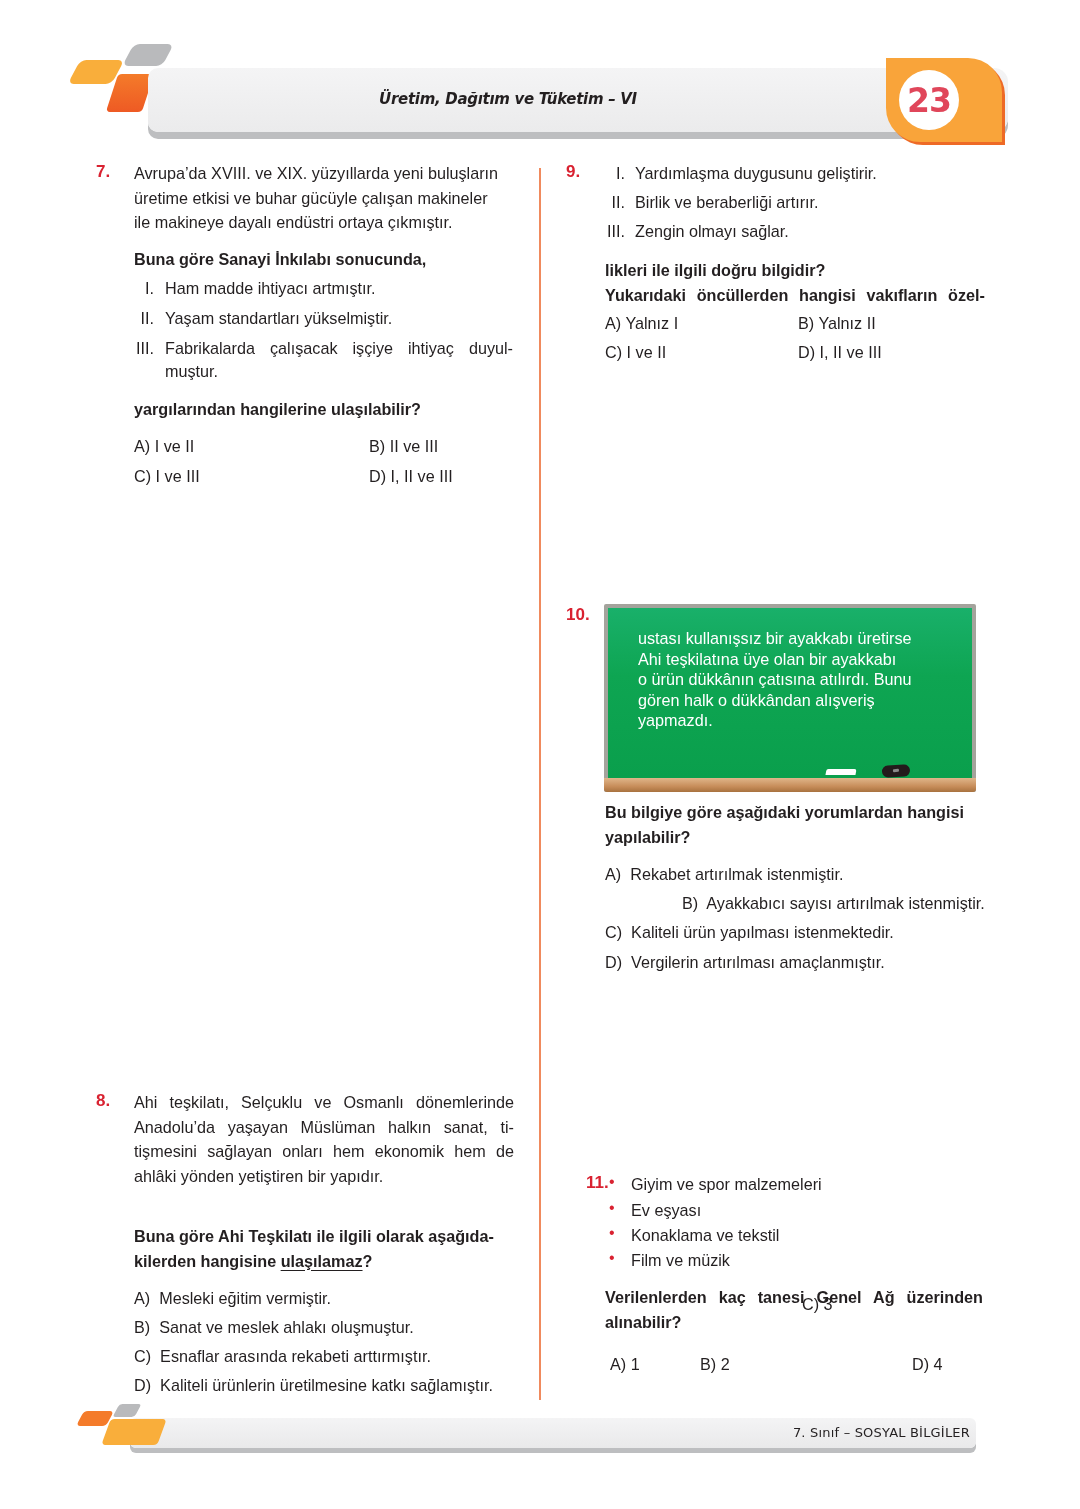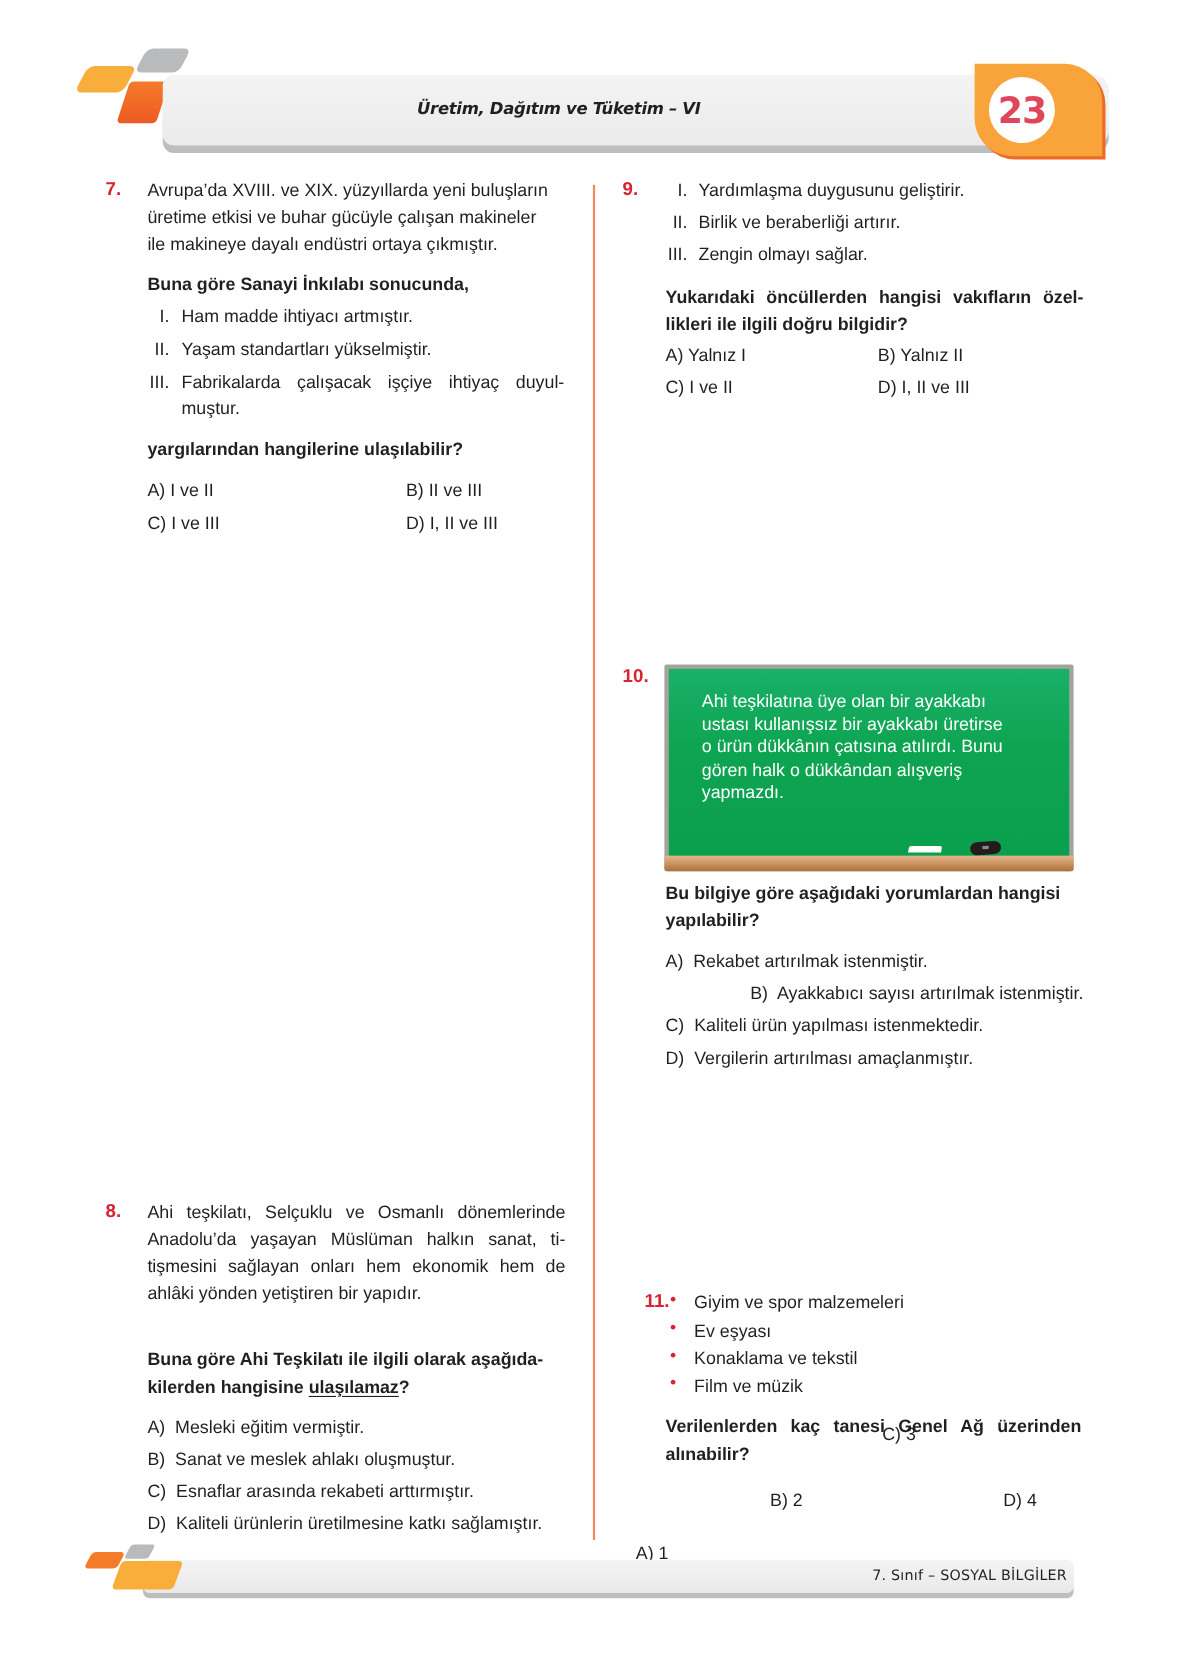--- a/index.html
+++ b/index.html
@@ -124,39 +124,39 @@
 
 <div>
   <span class="qnum" style="left:566px; top:162px;">9.</span>
   <span class="q roman" style="left:601px; top:161px;">I.</span>
   <span class="q" style="left:635px; top:161px;">Yardımlaşma duygusunu geliştirir.</span>
   <span class="q roman" style="left:601px; top:190px;">II.</span>
   <span class="q" style="left:635px; top:190px;">Birlik ve beraberliği artırır.</span>
   <span class="q roman" style="left:601px; top:219px;">III.</span>
   <span class="q" style="left:635px; top:219px;">Zengin olmayı sağlar.</span>
   <div class="q bold" style="left:605px; top:258px; width:380px;">
+    <span class="line">likleri ile ilgili doğru bilgidir?</span>
     <span class="line justify" style="text-align-last:justify;">Yukarıdaki öncüllerden hangisi vakıfların özel-</span>
-    <span class="line">likleri ile ilgili doğru bilgidir?</span>
   </div>
   <span class="q opt" style="left:605px; top:311px;">A) Yalnız I</span>
   <span class="q opt" style="left:798px; top:311px;">B) Yalnız II</span>
   <span class="q opt" style="left:605px; top:340px;">C) I ve II</span>
   <span class="q opt" style="left:798px; top:340px;">D) I, II ve III</span>
 </div>
 
 <div>
   <span class="qnum" style="left:566px; top:605px;">10.</span>
   <div class="board">
     <div class="board-green"></div>
     <div class="board-ledge"></div>
     <div class="chalk"></div>
     <div class="eraser"></div>
     <div class="board-text">
+      <span class="line">ustası kullanışsız bir ayakkabı üretirse</span>
       <span class="line">Ahi teşkilatına üye olan bir ayakkabı</span>
-      <span class="line">ustası kullanışsız bir ayakkabı üretirse</span>
       <span class="line">o ürün dükkânın çatısına atılırdı. Bunu</span>
       <span class="line">gören halk o dükkândan alışveriş</span>
       <span class="line">yapmazdı.</span>
     </div>
   </div>
   <div class="q bold" style="left:605px; top:800px; width:380px;">
     <span class="line">Bu bilgiye göre aşağıdaki yorumlardan hangisi</span>
     <span class="line">yapılabilir?</span>
   </div>
   <div class="q opt" style="left:605px; top:862px;"><span>A)</span>&nbsp; <span>Rekabet artırılmak istenmiştir.</span></div>
@@ -172,21 +172,21 @@
   <span class="bullet" style="left:609px; top:1199px;">•</span>
   <span class="q" style="left:631px; top:1198px;">Ev eşyası</span>
   <span class="bullet" style="left:609px; top:1224px;">•</span>
   <span class="q" style="left:631px; top:1223px;">Konaklama ve tekstil</span>
   <span class="bullet" style="left:609px; top:1249px;">•</span>
   <span class="q" style="left:631px; top:1248px;">Film ve müzik</span>
   <div class="q bold" style="left:605px; top:1285px; width:378px;">
     <span class="line justify" style="text-align-last:justify;">Verilenlerden kaç tanesi Genel Ağ üzerinden</span>
     <span class="line">alınabilir?</span>
   </div>
-  <span class="q opt" style="left:578px; top:1352px;margin-top:48px;">A) 1</span>
+  <span class="q opt" style="left:610px; top:1352px;">A) 1</span>
   <span class="q opt" style="left:700px; top:1352px;">B) 2</span>
   <span class="q opt" style="left:802px; top:1292px;">C) 3</span>
   <span class="q opt" style="left:900px; top:1352px;margin-left:12px;">D) 4</span>
 </div>
 
 <div class="tile ftile-gray"></div>
 <div class="tile ftile-orange"></div>
 <div class="ftr-bar">
   <span class="ftr-text">7. Sınıf – SOSYAL BİLGİLER</span>
 </div>

